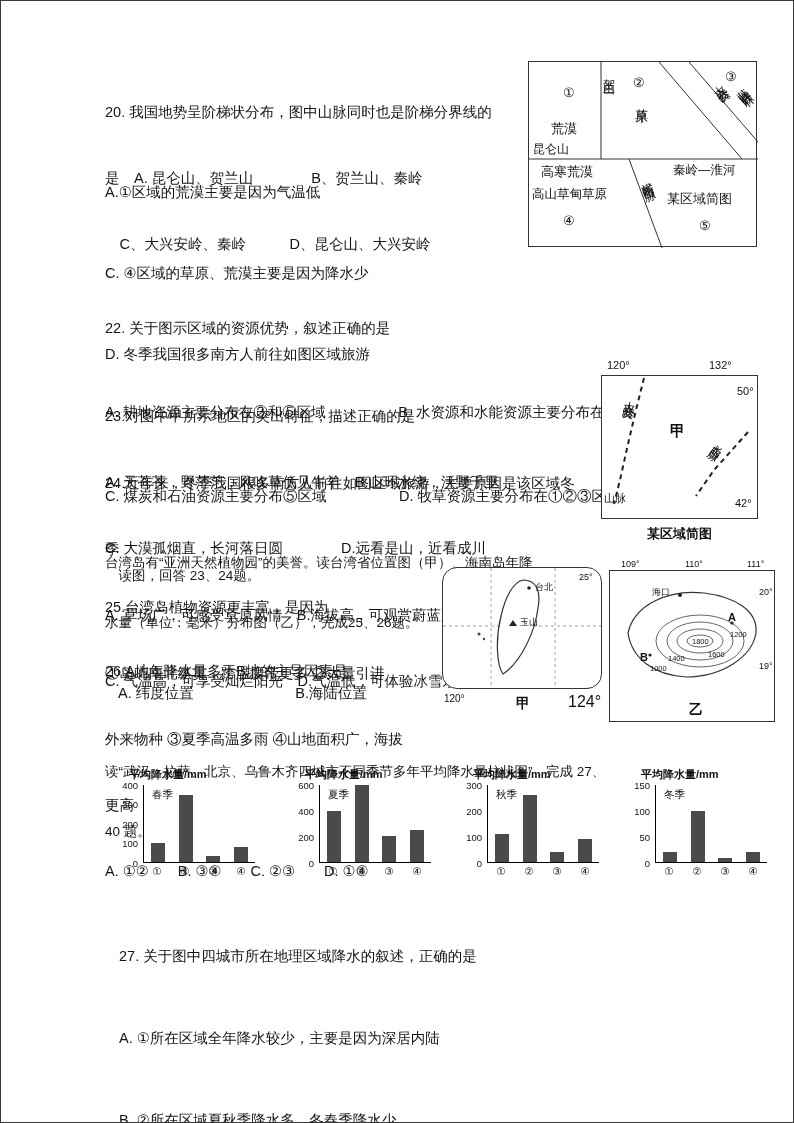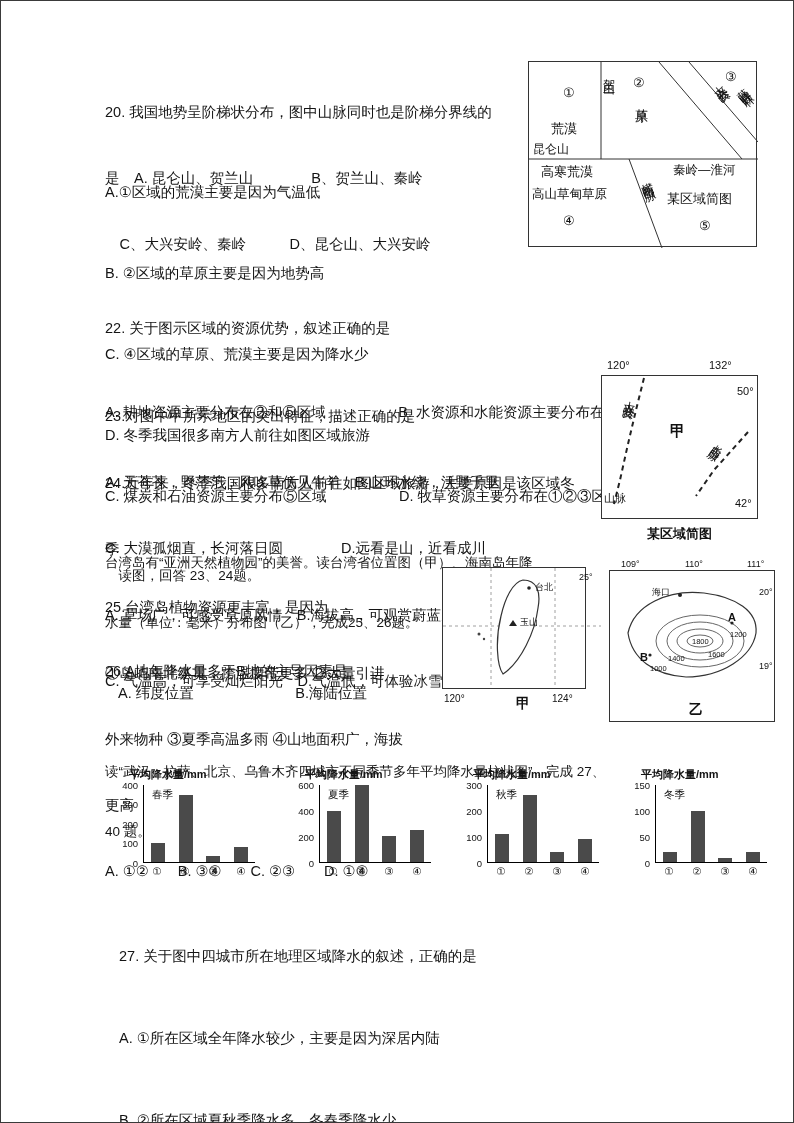--- a/index.html
+++ b/index.html
@@ -38,21 +38,20 @@
 <div class="page">
 
   <div class="t" style="left:104px; top:56px; width:440px;">
     <div>20. 我国地势呈阶梯状分布，图中山脉同时也是阶梯分界线的</div>
     <div>是　A. 昆仑山、贺兰山　　　　B、贺兰山、秦岭</div>
     <div>　C、大兴安岭、秦岭　　　D、昆仑山、大兴安岭</div>
   </div>
 
   <div class="t lh27" style="left:104px; top:124px; width:430px;">
     <div>A.①区域的荒漠主要是因为气温低</div>
-    <div>B. ②区域的草原主要是因为地势高</div>
     <div>C. ④区域的草原、荒漠主要是因为降水少</div>
     <div>D. 冬季我国很多南方人前往如图区域旅游</div>
   </div>
 
   <div class="t lh28" style="left:104px; top:257px; width:650px;">
     <div>22. 关于图示区域的资源优势，叙述正确的是</div>
     <div>A. 耕地资源主要分布在③和⑤区域　　　　　B. 水资源和水能资源主要分布在④区域</div>
     <div>C. 煤炭和石油资源主要分布⑤区域　　　　　D. 牧草资源主要分布在①②③区域</div>
     <div class="kai">　读图，回答 23、24题。</div>
   </div>
@@ -242,40 +241,40 @@
       <div class="dlbl" style="left:2px; top:116px; font-size:11px;">山脉</div>
       <div class="dlbl cap" style="left:68px; top:46px; font-size:15px;">甲</div>
       <div class="vtext" style="left:116px; top:62px; font-size:11px; transform:rotate(38deg);">长白山脉</div>
     </div>
     <div class="dlbl" style="left:140px; top:28px; font-size:11px;">50°</div>
     <div class="dlbl" style="left:138px; top:140px; font-size:11px;">42°</div>
     <div class="dlbl cap" style="left:50px; top:170px;">某区域简图</div>
   </div>
 
   <div class="diagram" style="left:441px; top:566px; width:166px; height:150px;">
-    <div class="dbox" style="left:0; top:0; width:144px; height:122px;">
+    <div class="dbox" style="left:0; top:0; width:160px; height:122px;border-radius:15px;">
       <svg width="158" height="120" style="position:absolute; left:0; top:0;">
         <g stroke="#888" stroke-width="0.8" stroke-dasharray="3,3">
           <line x1="0" y1="58" x2="158" y2="58"></line>
           <line x1="48" y1="0" x2="48" y2="120"></line>
           <line x1="112" y1="0" x2="112" y2="120"></line>
         </g>
         <path d="M 80,12 C 94,12 98,24 95,40 C 92,64 78,94 60,106 C 54,98 52,72 58,48 C 62,30 70,14 80,12 Z" fill="#fff" stroke="#333" stroke-width="1.2"></path>
         <circle cx="86" cy="20" r="1.8" fill="#222"></circle>
         <polygon points="70,52 74,58 66,58" fill="#222"></polygon>
         <circle cx="36" cy="66" r="1.5" fill="#444"></circle>
         <circle cx="41" cy="71" r="1.2" fill="#444"></circle>
       </svg>
       <div class="dlbl" style="left:136px; top:4px; font-size:9px;">25°</div>
       <div class="dlbl" style="left:92px; top:14px; font-size:9px;">台北</div>
       <div class="dlbl" style="left:77px; top:49px; font-size:9px;">玉山</div>
     </div>
     <div class="dlbl" style="left:2px; top:126px; font-size:10px;">120°</div>
     <div class="dlbl cap" style="left:74px; top:128px; font-size:14px;">甲</div>
-    <div class="dlbl" style="left:110px; top:126px; font-size:10px;">124°</div>
+    <div class="dlbl" style="left:126px; top:126px; font-size:16px;">124°</div>
   </div>
 
   <div class="diagram" style="left:608px; top:556px; width:172px; height:160px;">
     <div class="dlbl" style="left:12px; top:2px; font-size:9px;">109°</div>
     <div class="dlbl" style="left:76px; top:2px; font-size:9px;">110°</div>
     <div class="dlbl" style="left:138px; top:2px; font-size:9px;">111°</div>
     <div class="dbox" style="left:0; top:13px; width:166px; height:152px;">
       <svg width="164" height="126" style="position:absolute; left:0; top:0;">
         <path d="M 18,62 C 24,34 58,18 94,22 C 126,26 148,40 146,62 C 142,86 112,106 76,106 C 44,104 22,88 18,62 Z" fill="#fff" stroke="#333" stroke-width="1.2"></path>
         <g stroke="#555" stroke-width="0.9" fill="none">

